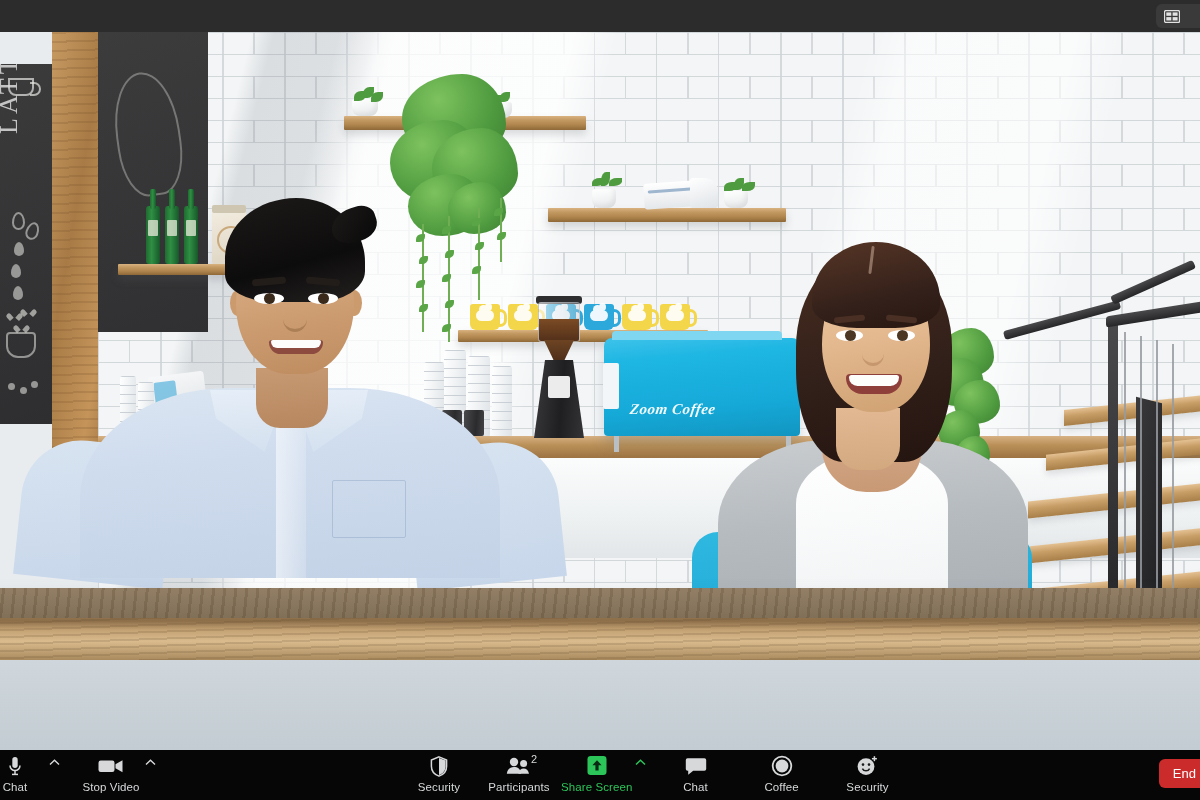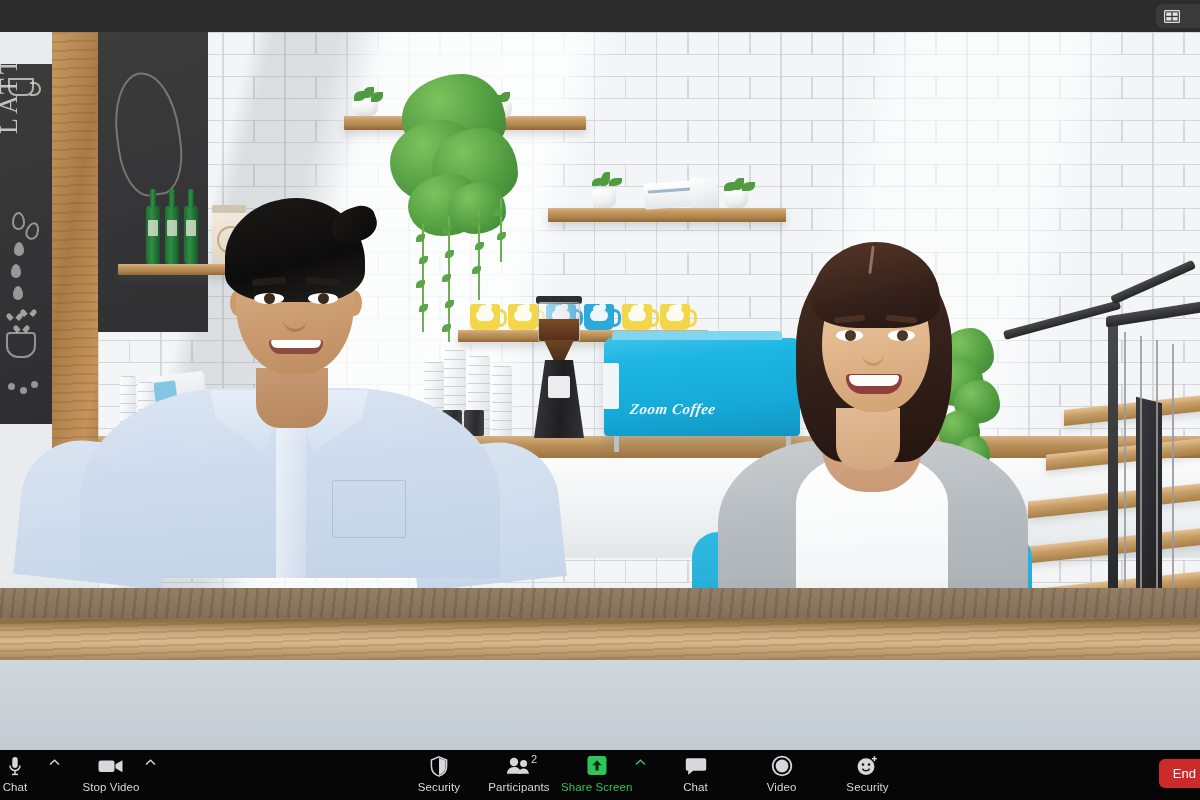--- a/index.html
+++ b/index.html
@@ -961,21 +961,21 @@
         <span class="tb-label">Chat</span>
       </div>
 
       <div class="tb-item" style="margin-left:24px;">
         <span class="tb-icon">
           <svg width="22" height="22" viewBox="0 0 22 22">
             <circle cx="11" cy="11" r="9.3" fill="none" stroke="#d6d8da" stroke-width="1.8"></circle>
             <circle cx="11" cy="11" r="6.4" fill="#d6d8da"></circle>
           </svg>
         </span>
-        <span class="tb-label">Video</span>
+        <span class="tb-label">Coffee</span>
       </div>
 
       <div class="tb-item" style="margin-left:24px;">
         <span class="tb-icon">
           <svg width="23" height="22" viewBox="0 0 23 22">
             <circle cx="10" cy="11.6" r="8.4" fill="#d6d8da"></circle>
             <circle cx="7" cy="9.6" r="1.3" fill="#1a1a1a"></circle>
             <circle cx="13" cy="9.6" r="1.3" fill="#1a1a1a"></circle>
             <path d="M6.4 13.6 A4 4 0 0 0 13.6 13.6" fill="none" stroke="#1a1a1a" stroke-width="1.5"></path>
             <line x1="18.4" y1="1.2" x2="18.4" y2="6.2" stroke="#d6d8da" stroke-width="1.5"></line>

